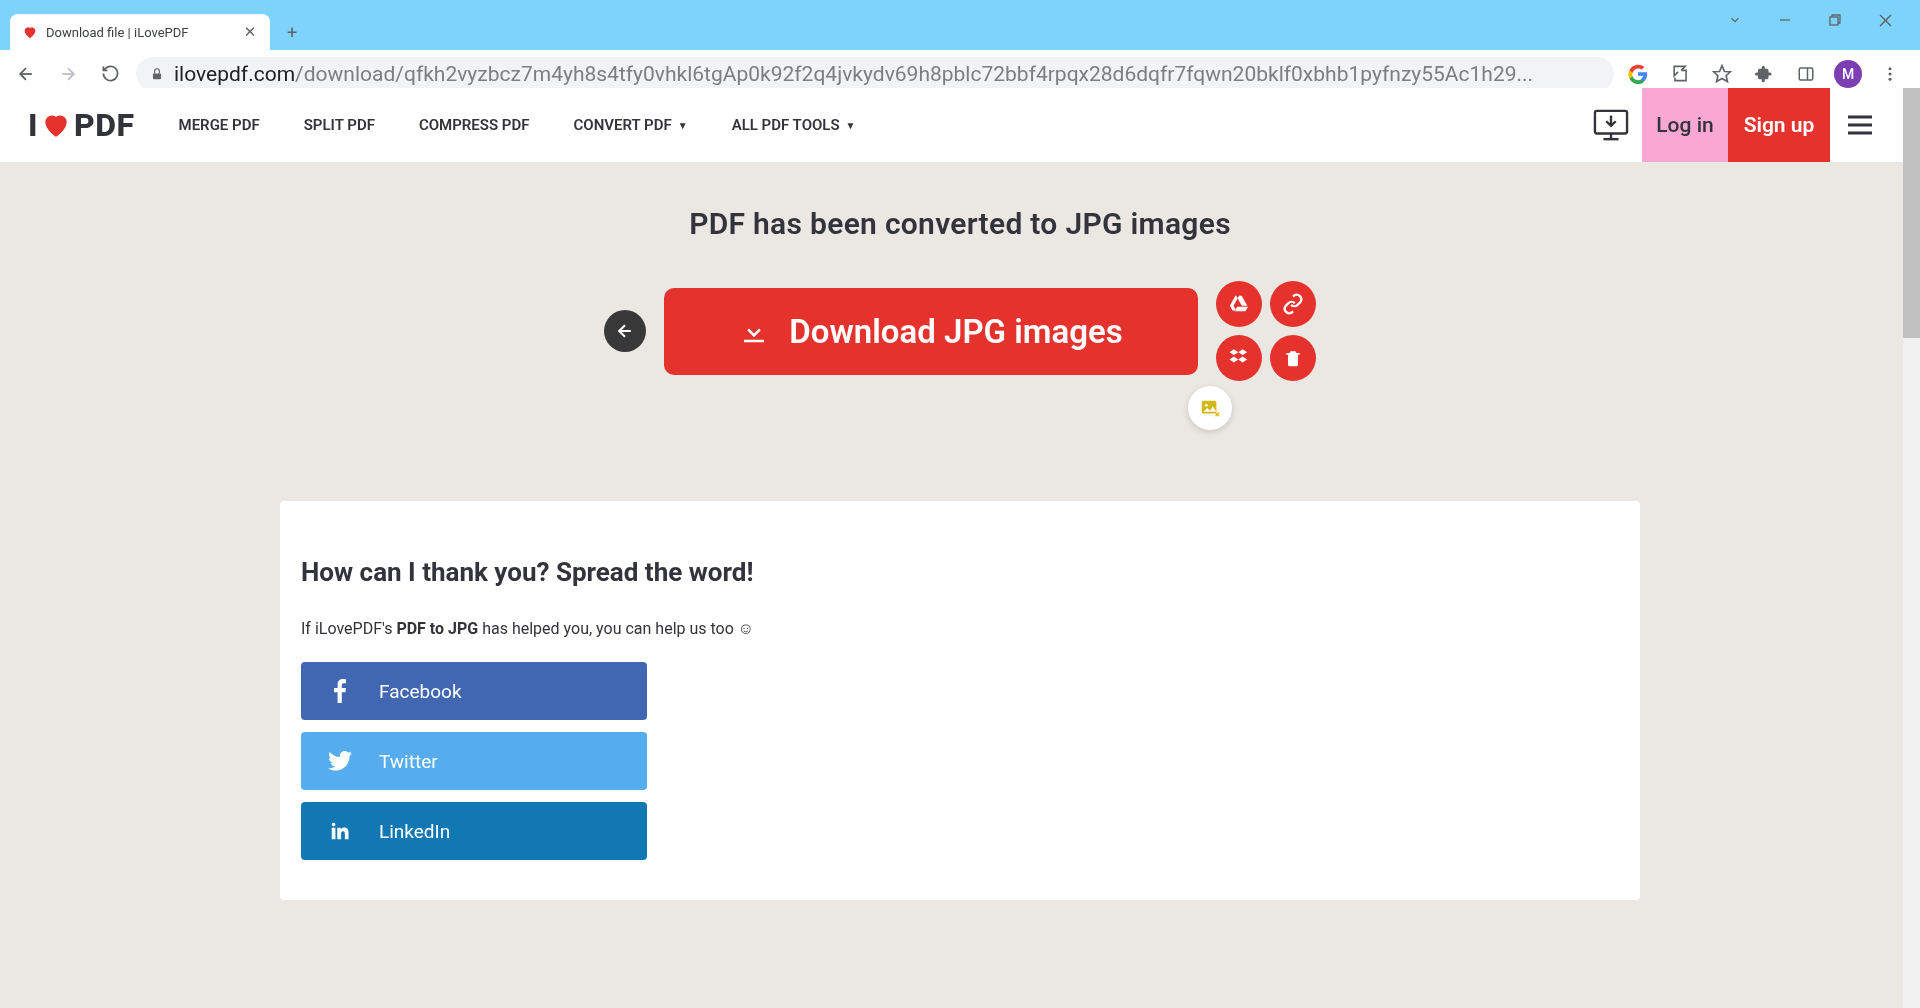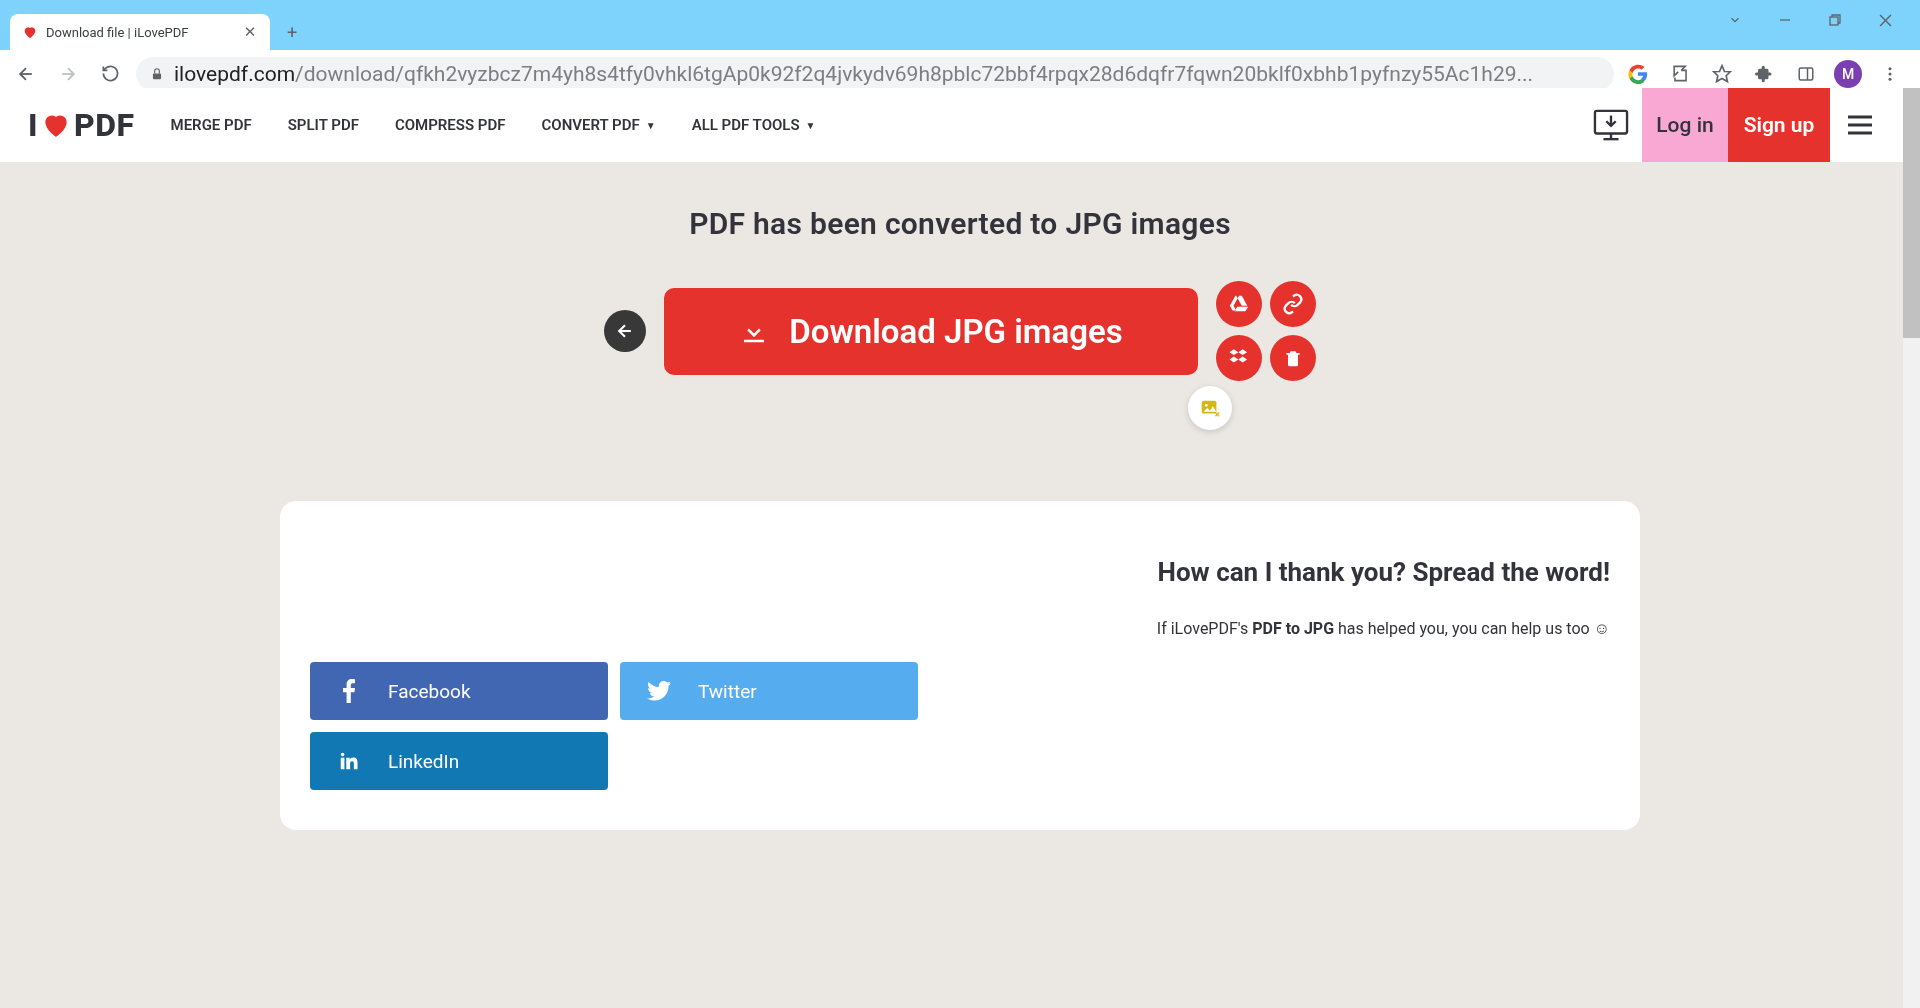--- a/index.html
+++ b/index.html
@@ -29,46 +29,46 @@
 
 
 .page { position: absolute; top: 88px; left: 0; right: 0; bottom: 0; background: #ebe8e4; overflow-y: auto; }
 .page-scrollbar { position: absolute; right: 0; top: 88px; width: 17px; height: 920px; background: #f1f1f1; }
 .page-scrollbar-thumb { position: absolute; top: 0; width: 17px; height: 250px; background: #c1c1c1; right: 0; }
 
 .site-header { height: 74px; background: #fff; display: flex; align-items: center; padding: 0 30px 0 28px; position: relative; }
 .logo { display: flex; align-items: center; font-size: 32px; font-weight: 800; color: #33333b; letter-spacing: 0.5px; margin-right: 36px; }
 .logo-heart { color: #e5322d; font-size: 30px; margin: 0 2px; }
 .nav-links { display: flex; gap: 36px; font-size: 15px; font-weight: 600; color: #33333b; }
-.nav-link { cursor: pointer; display: flex; align-items: center; gap: 6px; }
+.nav-link { cursor: pointer; display: flex; align-items: center; gap: 6px; margin-left: 8px; }
 .caret-down { font-size: 10px; }
 .header-right { margin-left: auto; display: flex; align-items: stretch; height: 74px; }
 .desktop-icon { width: 62px; display: flex; align-items: center; justify-content: center; color: #33333b; cursor: pointer; }
 .login-btn { width: 86px; display: flex; align-items: center; justify-content: center; font-size: 21px; font-weight: 500; color: #33333b; background: #f9a8d4; cursor: pointer; }
 .signup-btn { width: 102px; display: flex; align-items: center; justify-content: center; font-size: 21px; font-weight: 600; color: #fff; background: #e5322d; cursor: pointer; }
 .hamburger { width: 60px; display: flex; align-items: center; justify-content: center; color: #33333b; cursor: pointer; }
 
 .main-area { padding-top: 44px; text-align: center; }
 .headline { font-size: 30px; font-weight: 600; color: #33333b; margin-bottom: 40px; letter-spacing: 0.3px; }
 
 .download-row { display: flex; justify-content: center; align-items: center; gap: 18px; position: relative; }
 .back-circle { width: 42px; height: 42px; border-radius: 50%; background: #383838; color: #fff; display: flex; align-items: center; justify-content: center; cursor: pointer; }
 .download-btn { background: #e5322d; color: #fff; font-size: 33px; font-weight: 600; padding: 24px 60px; border-radius: 10px; display: flex; align-items: center; gap: 20px; cursor: pointer; min-width: 534px; justify-content: center; }
 .side-circles { display: grid; grid-template-columns: 46px 46px; grid-template-rows: 46px 46px; gap: 8px; }
 .side-circle { width: 46px; height: 46px; border-radius: 50%; background: #e5322d; color: #fff; display: flex; align-items: center; justify-content: center; cursor: pointer; }
 
 .yellow-circle { width: 44px; height: 44px; border-radius: 50%; background: #fff; box-shadow: 0 2px 6px rgba(0,0,0,0.15); display: flex; align-items: center; justify-content: center; position: absolute; left: calc(50% + 228px); top: 298px; cursor: pointer; }
 .yellow-inner { color: #d1b717; }
 
-.spread-panel { max-width: 1360px; margin: 120px auto 0; background: #fff; border-radius: 16px; padding: 56px 30px 40px; text-align: right; }
+.spread-panel { max-width: 1360px; margin: 120px auto 0; background: #fff; border-radius: 4px; padding: 56px 21px 40px; text-align: left; }
 .spread-title { font-size: 26px; font-weight: 700; color: #33333b; margin-bottom: 32px; }
 .spread-text { font-size: 16px; color: #33333b; margin-bottom: 24px; }
 .spread-text b { font-weight: 700; }
 .social-grid { display: flex; flex-wrap: wrap; gap: 12px; max-width: 650px; }
-.social-btn { width: 298px; height: 58px; border-radius: 4px; display: flex; align-items: center; color: #fff; font-size: 19px; cursor: pointer; }
+.social-btn { width: 346px; height: 58px; border-radius: 4px; display: flex; align-items: center; color: #fff; font-size: 19px; cursor: pointer; }
 .social-icon { width: 78px; display: flex; justify-content: center; font-size: 22px; }
 .fb { background: #4267b2; }
 .tw { background: #55acee; }
 .li { background: #1178b3; }
 
 svg { display: block; }
 </style>
 </head>
 <body>
 

